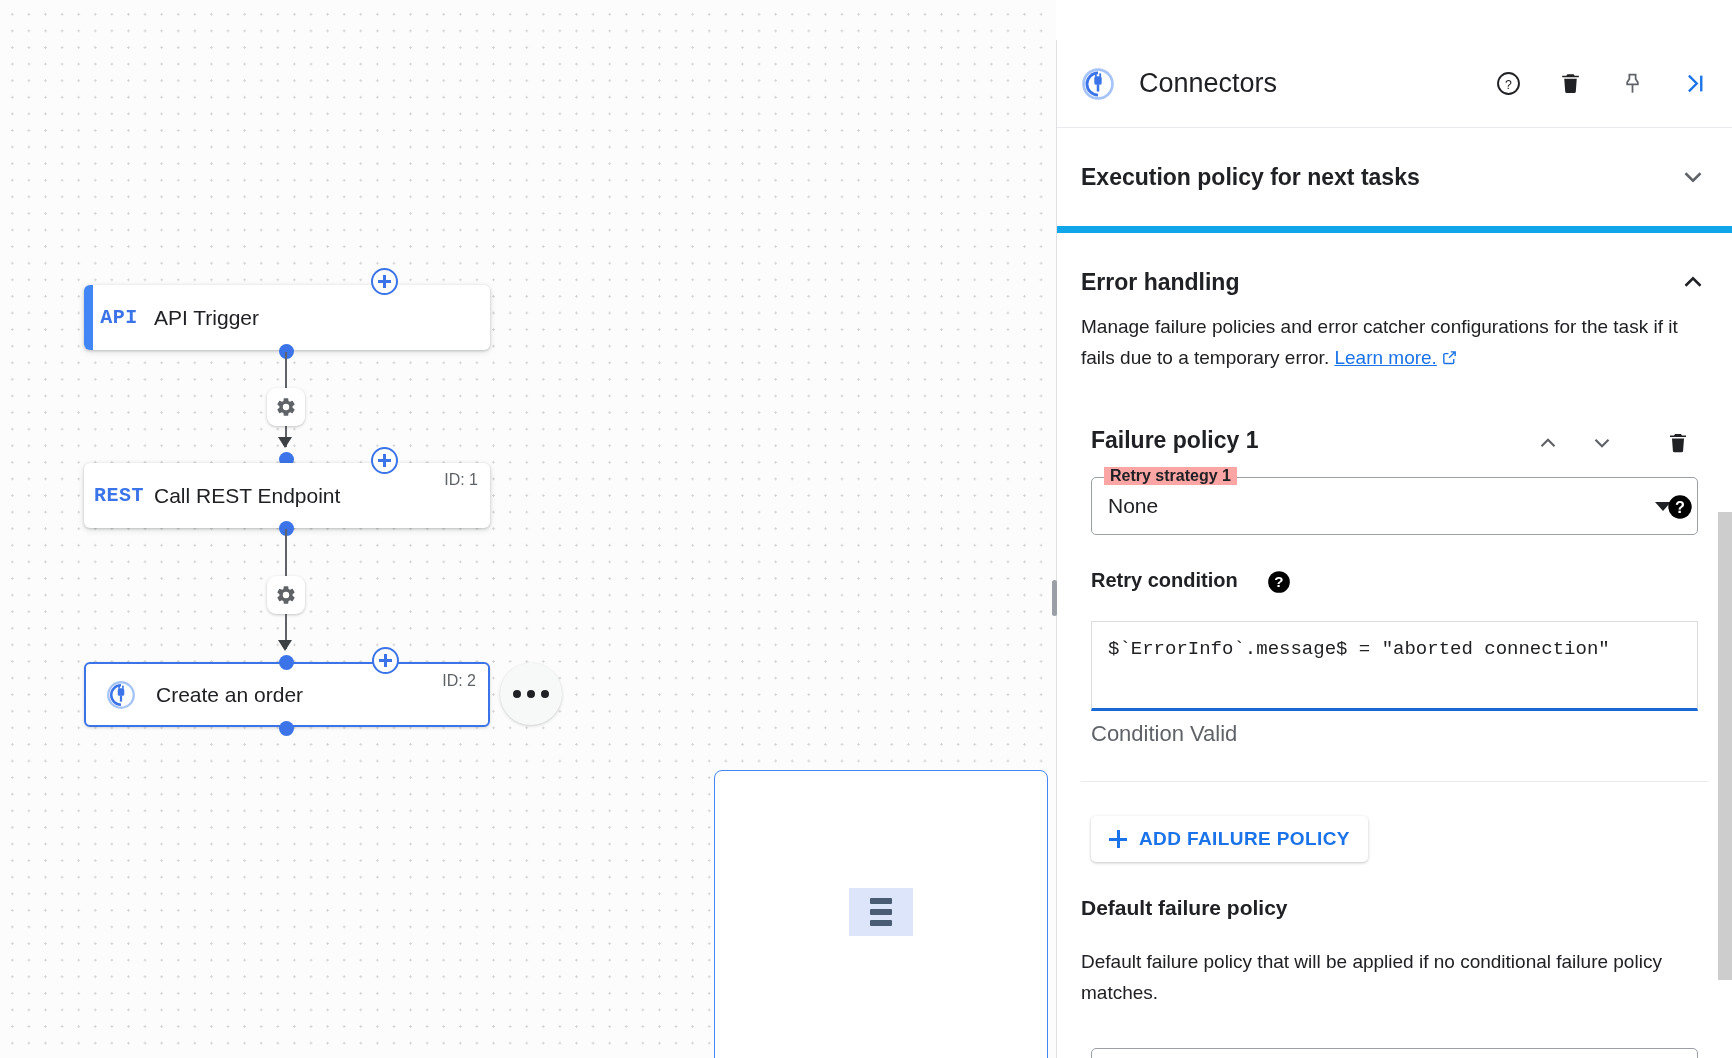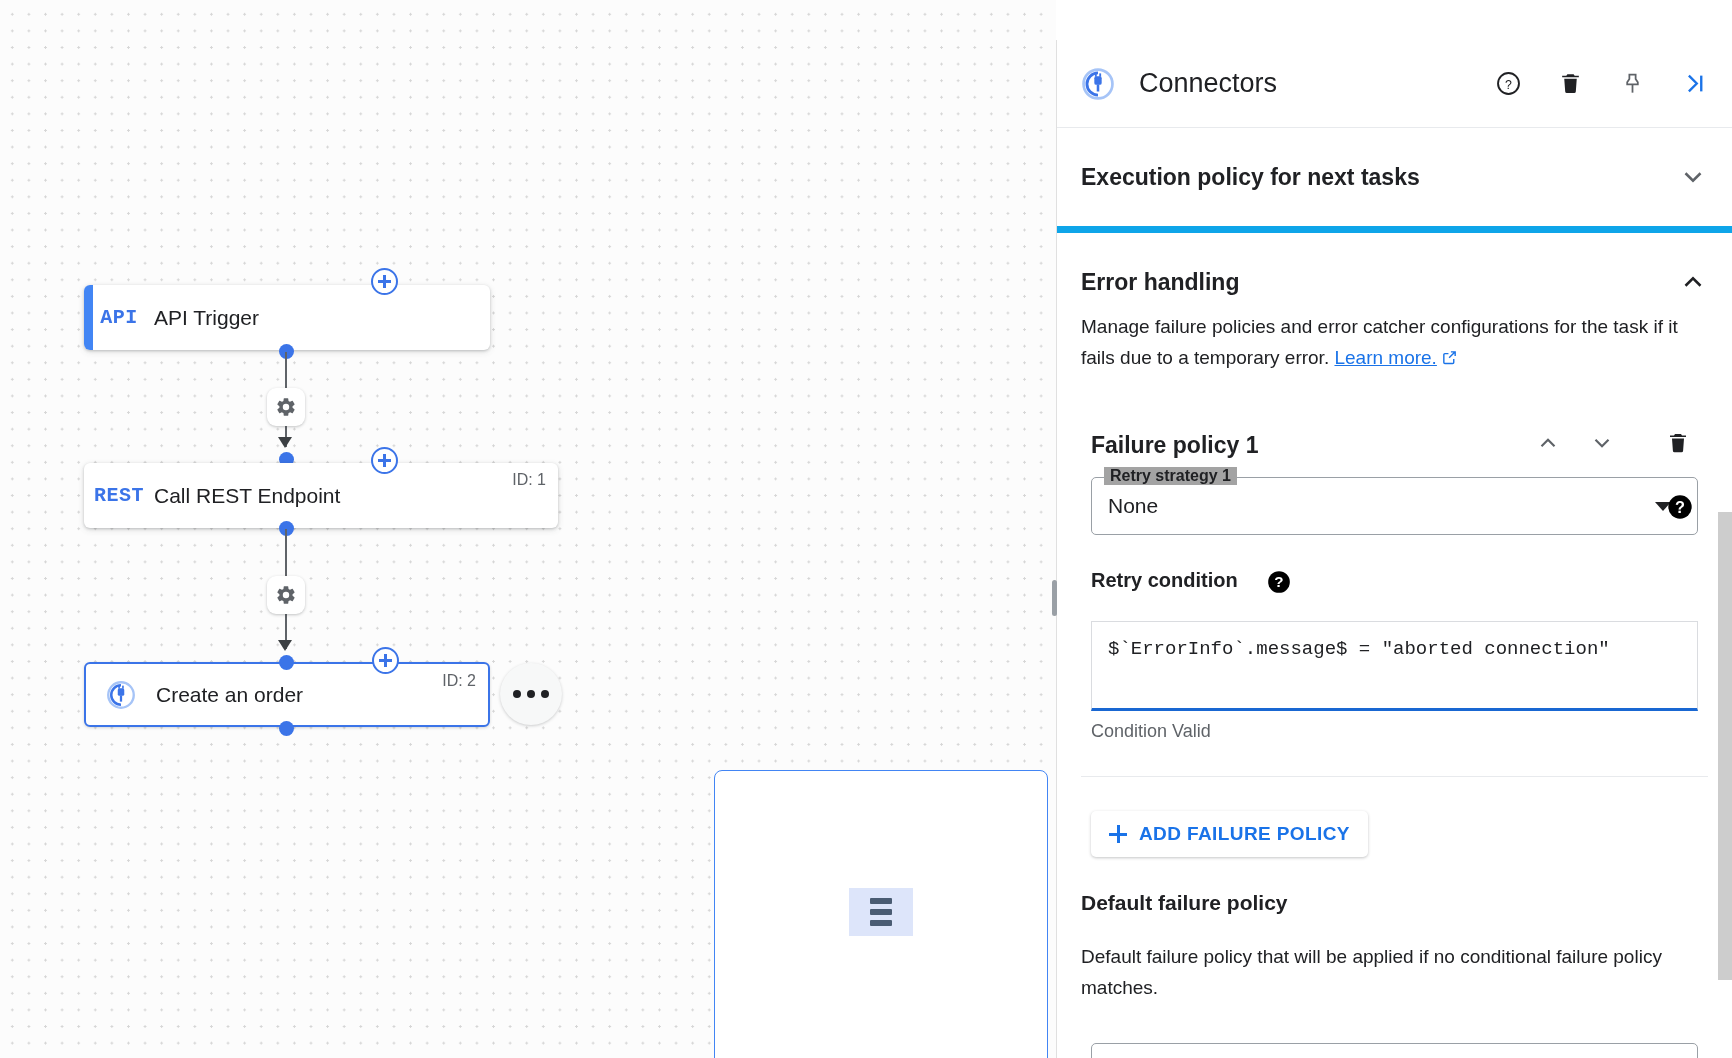--- a/index.html
+++ b/index.html
@@ -220,21 +220,21 @@
   }
   .link {
     color: #1a73e8;
     text-decoration: underline;
     white-space: nowrap;
   }
   .ext-icon { display:inline-block; vertical-align: -2px; margin-left: 4px; }
 
   .policy-head {
     display: flex;
-    align-items: flex-end;
+    align-items: flex-start;
     margin-top: 52px;
     padding-left: 10px;
     padding-right: 14px;
   }
   .policy-head h4 {
     margin: 0; flex: 1;
     font-size: 23px; font-weight: 700; color: #202124;
   }
   .policy-head .icon-slot { width: 32px; height: 32px; display:flex; align-items:center; justify-content:center; margin-left: 22px; }
 
@@ -245,21 +245,21 @@
     border: 1px solid #9aa0a6;
     border-radius: 5px;
     display: flex;
     align-items: center;
     padding: 0 16px;
     box-sizing: border-box;
   }
   .select-legend {
     position: absolute;
     top: -11px; left: 12px;
-    background: #a3a3a3;
+    background: #fca5a5;
     padding: 0 6px;
     font-size: 16px;
     font-weight: 700;
     color: #202124;
   }
   .select-value { font-size: 21px; color: #202124; flex: 1; }
   .caret {
     width: 0; height: 0;
     border-left: 8px solid transparent;
     border-right: 8px solid transparent;
@@ -284,21 +284,21 @@
   }
   .code-box pre {
     margin: 0;
     font-family: "Liberation Mono", monospace;
     font-size: 19px;
     color: #202124;
     white-space: pre;
   }
   .helper {
     margin: 10px 0 0 10px;
-    font-size: 18px;
+    font-size: 22px;
     color: #5f6368;
   }
 
   .divider { height: 1px; background: #e8eaed; margin: 34px 0 0 0; }
 
   .add-btn {
     display: inline-flex;
     align-items: center;
     gap: 12px;
     margin: 34px 0 0 10px;
@@ -364,21 +364,21 @@
 
     <div class="edge" style="left:285px; top:352px; height:95px;"></div>
     <div class="gear-chip" style="left:267px; top:388px;">
       <svg width="22" height="22" viewBox="0 0 24 24">
         <path fill="#5f6368" d="M19.14 12.94a7.07 7.07 0 0 0 0-1.88l2.03-1.58a.5.5 0 0 0 .12-.64l-1.92-3.32a.5.5 0 0 0-.6-.22l-2.39.96a7.2 7.2 0 0 0-1.62-.94l-.36-2.54a.5.5 0 0 0-.5-.42h-3.84a.5.5 0 0 0-.5.42l-.36 2.54c-.58.24-1.12.56-1.62.94l-2.39-.96a.5.5 0 0 0-.6.22L2.67 8.84a.5.5 0 0 0 .12.64l2.03 1.58a7.07 7.07 0 0 0 0 1.88l-2.03 1.58a.5.5 0 0 0-.12.64l1.92 3.32c.12.21.37.3.6.22l2.39-.96c.5.38 1.04.7 1.62.94l.36 2.54c.04.24.25.42.5.42h3.84c.25 0 .46-.18.5-.42l.36-2.54c.58-.24 1.12-.56 1.62-.94l2.39.96c.23.08.48-.01.6-.22l1.92-3.32a.5.5 0 0 0-.12-.64l-2.03-1.58zM12 15.5A3.5 3.5 0 1 1 12 8.5a3.5 3.5 0 0 1 0 7z"></path>
       </svg>
     </div>
     <div class="arrowhead" style="left:278px; top:437px;"></div>
     <div class="dot" style="left:279px; top:452px;"></div>
 
-    <div class="node" style="left:84px; top:463px; width:474px; height:65px;">
+    <div class="node" style="left:84px; top:463px; width:406px; height:65px;">
       <div class="node-badge">REST</div>
       <div class="node-title">Call REST Endpoint</div>
       <div class="node-id">ID: 1</div>
     </div>
     <div class="plus-btn" style="left:371px; top:447px;"></div>
 
     <div class="dot" style="left:279px; top:521px;"></div>
     <div class="edge" style="left:285px; top:529px; height:120px;"></div>
     <div class="gear-chip" style="left:267px; top:576px;">
       <svg width="22" height="22" viewBox="0 0 24 24">

